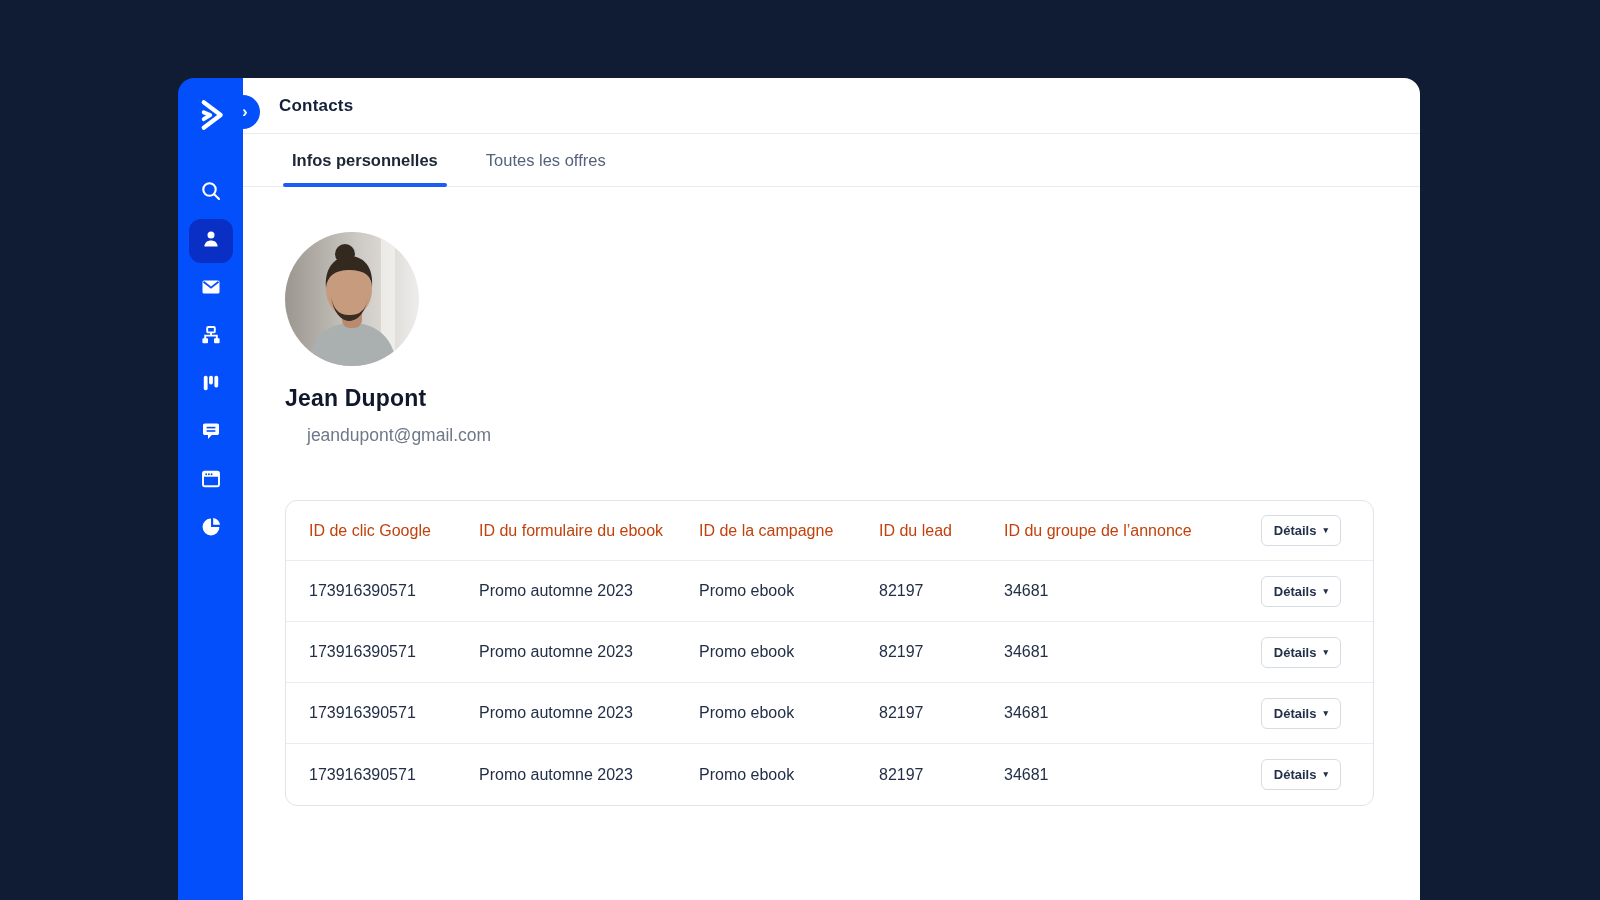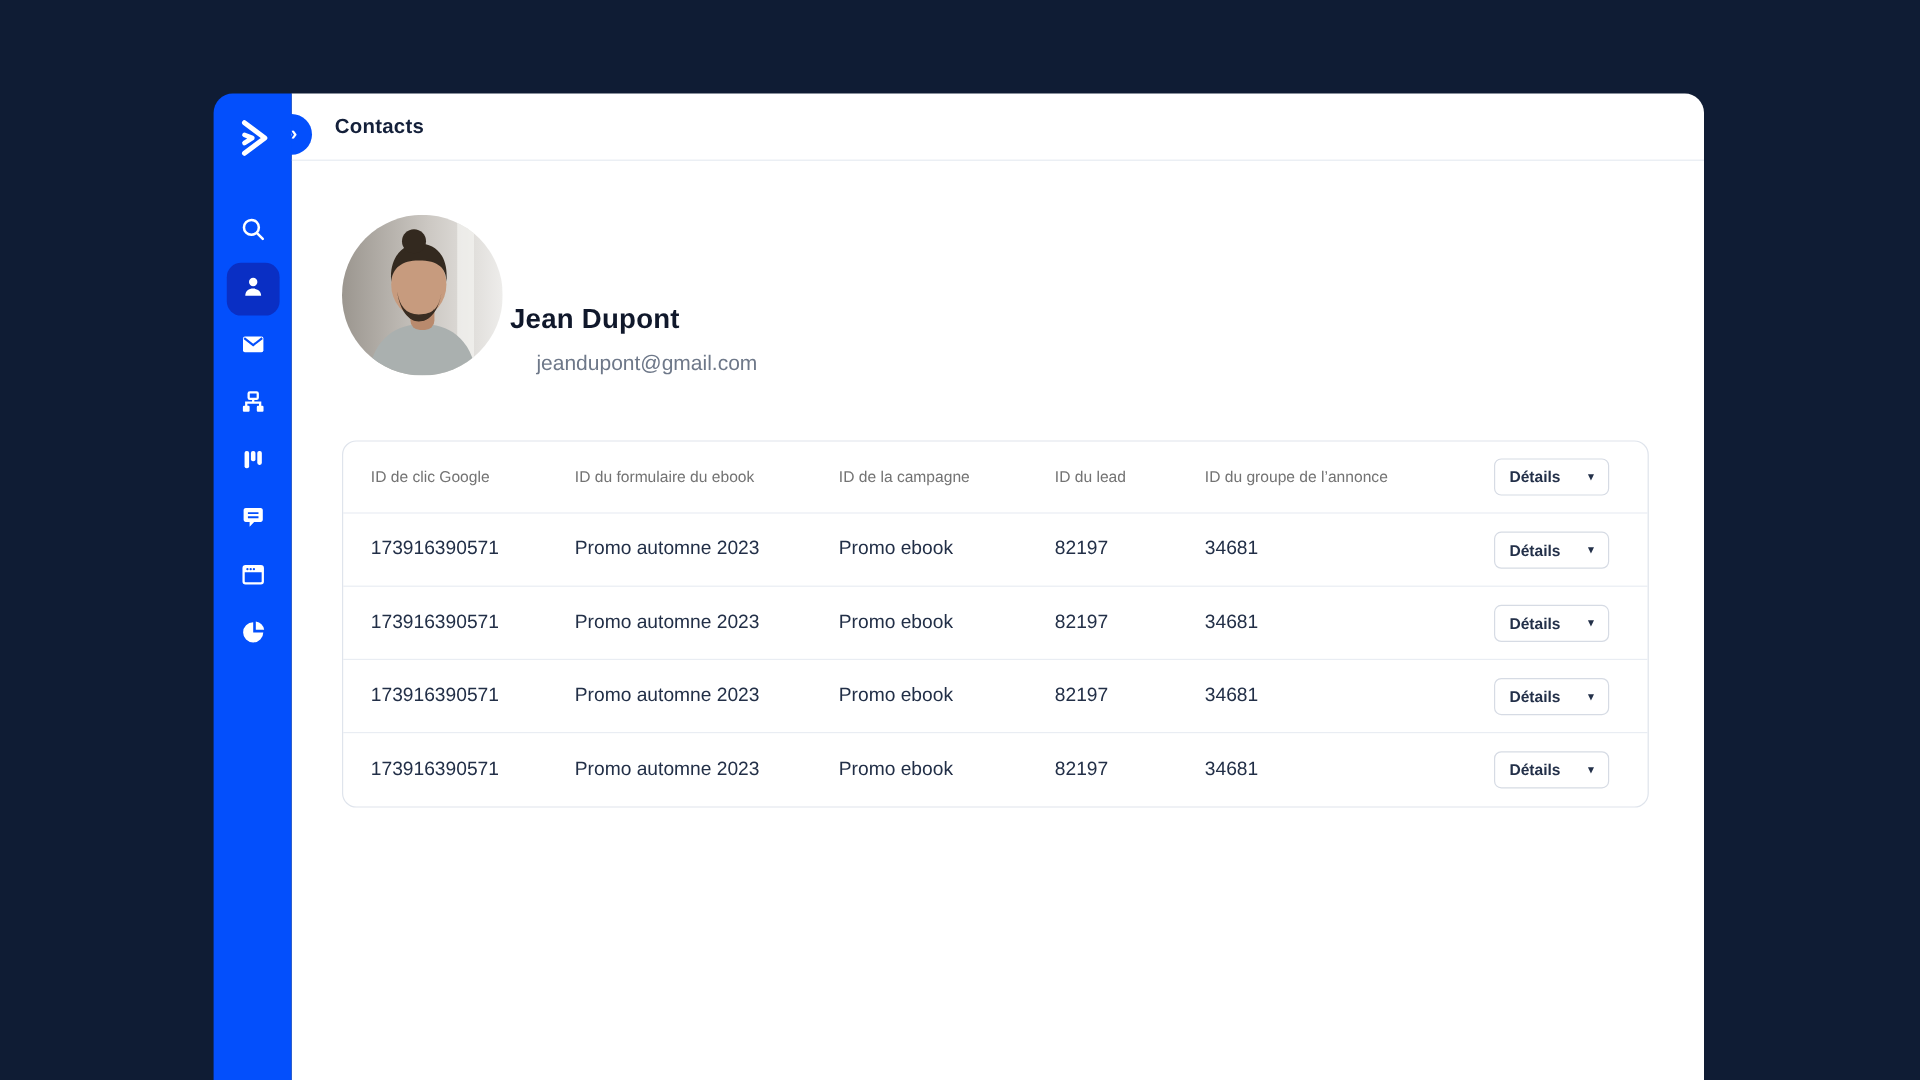--- a/index.html
+++ b/index.html
@@ -108,22 +108,23 @@
     position: absolute;
     left: 0; right: 0; bottom: -1px;
     height: 4px;
     border-radius: 3px;
     background: #1d5bf8;
   }
   
   .profile {
     margin: 45px 0 0 42px;
     display: flex;
-    align-items: flex-end;
-    gap: 6px;
+    align-items: flex-start;
+    gap: 19px;
+    flex-direction: column;
   }
   .avatar {
     width: 134px; height: 134px;
     border-radius: 50%;
     overflow: hidden;
     flex-shrink: 0;
   }
   .contact-name {
     font-size: 23px;
     font-weight: 700;
@@ -161,33 +162,33 @@
     display: grid;
     grid-template-columns: 170px 220px 180px 125px 238px 1fr;
     align-items: center;
     padding-left: 23px;
     height: 61px;
   }
   .grid-row.head { height: 60px; }
   .grid-row { border-bottom: 1px solid #e9edf3; }
   .grid-row:last-child { border-bottom: none; }
   .th {
-    font-size: 13px;
-    color: #737373;
+    font-size: 16px;
+    color: #c2410c;
     font-weight: 500;
   }
   .td {
     font-size: 16px;
     color: #222f47;
   }
   .btn-cell { justify-self: end; margin-right: 32px; }
   .details-btn {
     display: inline-flex;
     align-items: center;
-    gap: 23px;
+    gap: 7px;
     background: #ffffff;
     border: 1px solid #d6dbe4;
     border-radius: 6px;
     padding: 7px 12px;
     font-size: 13px;
     font-weight: 700;
     color: #233049;
     font-family: "Liberation Sans", sans-serif;
     cursor: pointer;
   }
@@ -280,20 +281,24 @@
     </nav>
   </aside>
 
   <main class="panel">
     <button class="collapse-btn">»</button>
 
     <header class="panel-header">
       <span class="panel-title">Contacts</span>
     </header>
 
+    <div class="tabs">
+      <div class="tab active">Infos personnelles</div>
+      <div class="tab">Toutes les offres</div>
+    </div>
 
     <section class="profile">
       <div class="avatar">
         <svg width="134" height="134" viewBox="0 0 134 134">
           <defs>
             <linearGradient id="bgGrad" x1="0" y1="0" x2="1" y2="0">
               <stop offset="0" stop-color="#9b968f"></stop>
               <stop offset="0.55" stop-color="#cdc9c4"></stop>
               <stop offset="1" stop-color="#eeedeb"></stop>
             </linearGradient>

